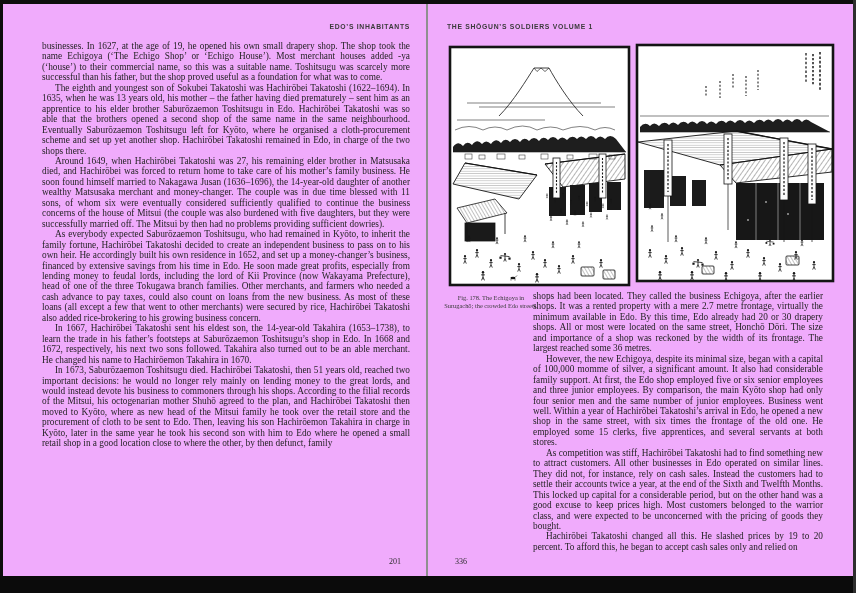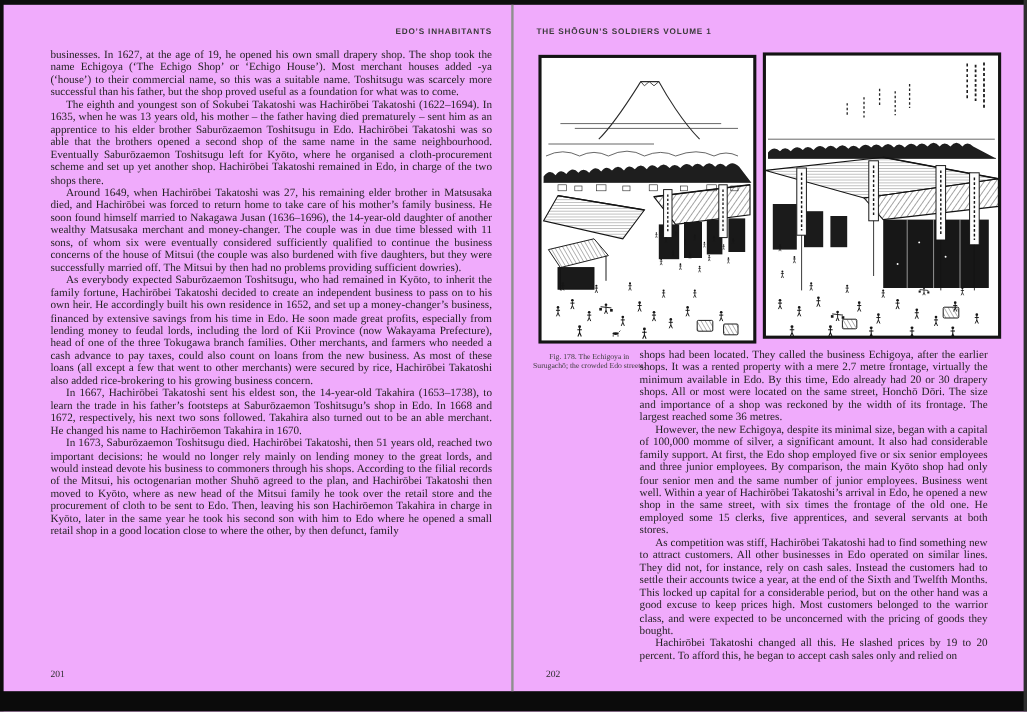--- a/index.html
+++ b/index.html
@@ -17,21 +17,21 @@
   .rh-right{left:447px;}
   .textcol{position:absolute;}
   .textcol p{margin:0;text-align:justify;font-size:9.3px;line-height:10.45px;text-indent:13px;}
   .textcol p.noindent{text-indent:0;}
   .col-left{left:42px;top:41px;width:368px;}
   .col-right{left:533px;top:291px;width:290px;}
   .figure{position:absolute;left:447px;top:41px;width:388px;height:247px;}
   .caption{position:absolute;left:444px;top:294px;width:94px;text-align:center;
            font-size:6.4px;line-height:8.2px;color:#3c3c3c;}
   .pagenum{position:absolute;top:557px;font-size:8px;color:#2e2e2e;}
-  .pn-left{left:42px;width:359px;}
+  .pn-left{left:42px;width:359px;text-align:right;}
   .pn-right{left:455px;}
   svg{display:block;}
 </style>
 </head>
 <body>
 
 <div class="stage">
 
   <div class="bar bar-top"></div>
   <div class="bar bar-left"></div>
@@ -360,15 +360,15 @@
   </div>
 
   <div class="caption">Fig. 178. The Echigoya in Surugachō; the crowded Edo streets.</div>
 
   <div class="textcol col-right">
     <p class="noindent">shops had been located. They called the business Echigoya, after the earlier shops. It was a rented property with a mere 2.7 metre frontage, virtually the minimum available in Edo. By this time, Edo already had 20 or 30 drapery shops. All or most were located on the same street, Honchō Dōri. The size and importance of a shop was reckoned by the width of its frontage. The largest reached some 36 metres.</p>
     <p>However, the new Echigoya, despite its minimal size, began with a capital of 100,000 momme of silver, a significant amount. It also had considerable family support. At first, the Edo shop employed five or six senior employees and three junior employees. By comparison, the main Kyōto shop had only four senior men and the same number of junior employees. Business went well. Within a year of Hachirōbei Takatoshi’s arrival in Edo, he opened a new shop in the same street, with six times the frontage of the old one. He employed some 15 clerks, five apprentices, and several servants at both stores.</p>
     <p>As competition was stiff, Hachirōbei Takatoshi had to find something new to attract customers. All other businesses in Edo operated on similar lines. They did not, for instance, rely on cash sales. Instead the customers had to settle their accounts twice a year, at the end of the Sixth and Twelfth Months. This locked up capital for a considerable period, but on the other hand was a good excuse to keep prices high. Most customers belonged to the warrior class, and were expected to be unconcerned with the pricing of goods they bought.</p>
     <p>Hachirōbei Takatoshi changed all this. He slashed prices by 19 to 20 percent. To afford this, he began to accept cash sales only and relied on</p>
   </div>
-  <div class="pagenum pn-right">202</div>
+  <div class="pagenum pn-right">336</div>
 
 </div>
 
 </body></html>

